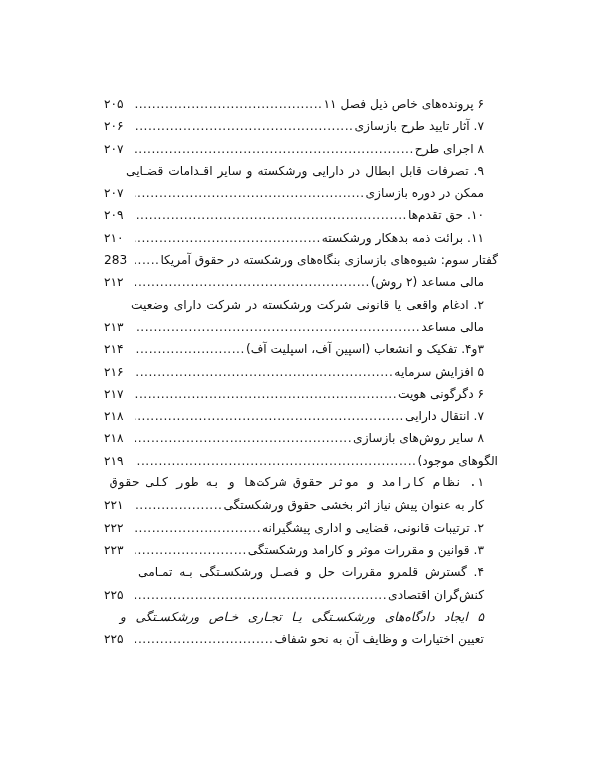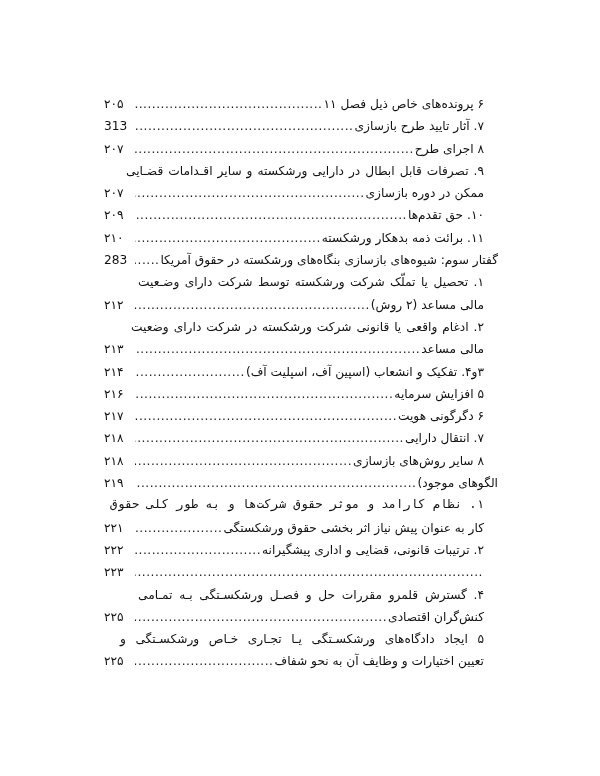--- a/index.html
+++ b/index.html
@@ -65,21 +65,21 @@
 
 <div class="toc" id="toc">
     <div class="line item">
       <span class="title">۶ پرونده‌های خاص ذیل فصل ۱۱</span>
       <span class="dots"></span>
       <span class="page">۲۰۵</span>
     </div>
     <div class="line item">
       <span class="title">۷. آثار تایید طرح بازسازی</span>
       <span class="dots"></span>
-      <span class="page">313</span>
+      <span class="page">۲۰۶</span>
     </div>
     <div class="line item">
       <span class="title">۸ اجرای طرح</span>
       <span class="dots"></span>
       <span class="page">۲۰۷</span>
     </div>
     <div class="line item">
       <span class="title justify" style="flex: 1 1 auto; margin-left: 22px;">۹. تصرفات قابل ابطال در دارایی ورشکسته و سایر اقـدامات قضـایی</span>
     </div>
     <div class="line cont">
@@ -94,23 +94,20 @@
     </div>
     <div class="line item">
       <span class="title">۱۱. برائت ذمه بدهکار ورشکسته</span>
       <span class="dots"></span>
       <span class="page">۲۱۰</span>
     </div>
     <div class="line heading">
       <span class="title">گفتار سوم: شیوه‌های بازسازی بنگاه‌های ورشکسته در حقوق آمریکا</span>
       <span class="dots"></span>
       <span class="page">283</span>
-    </div>
-    <div class="line item">
-      <span class="title justify" style="flex: 1 1 auto; margin-left: 34px;">۱. تحصیل یا تملّک شرکت ورشکسته توسط شرکت دارای وضـعیت</span>
     </div>
     <div class="line cont">
       <span class="title">مالی مساعد (۲ روش)</span>
       <span class="dots"></span>
       <span class="page">۲۱۲</span>
     </div>
     <div class="line item">
       <span class="title justify" style="flex: 1 1 auto; margin-left: 27px;">۲. ادغام واقعی یا قانونی شرکت ورشکسته در شرکت دارای وضعیت</span>
     </div>
     <div class="line cont">
@@ -155,32 +152,33 @@
       <span class="title">کار به عنوان پیش نیاز اثر بخشی حقوق ورشکستگی</span>
       <span class="dots"></span>
       <span class="page">۲۲۱</span>
     </div>
     <div class="line item">
       <span class="title">۲. ترتیبات قانونی، قضایی و اداری پیشگیرانه</span>
       <span class="dots"></span>
       <span class="page">۲۲۲</span>
     </div>
     <div class="line item">
+      <span class="title">۳. قوانین و مقررات موثر و کارامد ورشکستگی</span>
       <span class="dots"></span>
       <span class="page">۲۲۳</span>
     </div>
     <div class="line item">
       <span class="title justify" style="flex: 1 1 auto; margin-left: 34px;">۴. گسترش قلمرو مقررات حل و فصـل ورشکسـتگی بـه تمـامی</span>
     </div>
     <div class="line cont">
       <span class="title">کنش‌گران اقتصادی</span>
       <span class="dots"></span>
       <span class="page">۲۲۵</span>
     </div>
     <div class="line item">
-      <span class="title justify" style="flex: 1 1 auto; margin-left: 16px;">۵ ایجاد دادگاه‌های ورشکسـتگی یـا تجـاری خـاص ورشکسـتگی و</span>
+      <span class="title justify" style="flex: 1 1 auto; margin-left: 16px; font-style: italic;">۵ ایجاد دادگاه‌های ورشکسـتگی یـا تجـاری خـاص ورشکسـتگی و</span>
     </div>
     <div class="line cont">
       <span class="title">تعیین اختیارات و وظایف آن به نحو شفاف</span>
       <span class="dots"></span>
       <span class="page">۲۲۵</span>
     </div>
   </div>
 
 </body></html>

